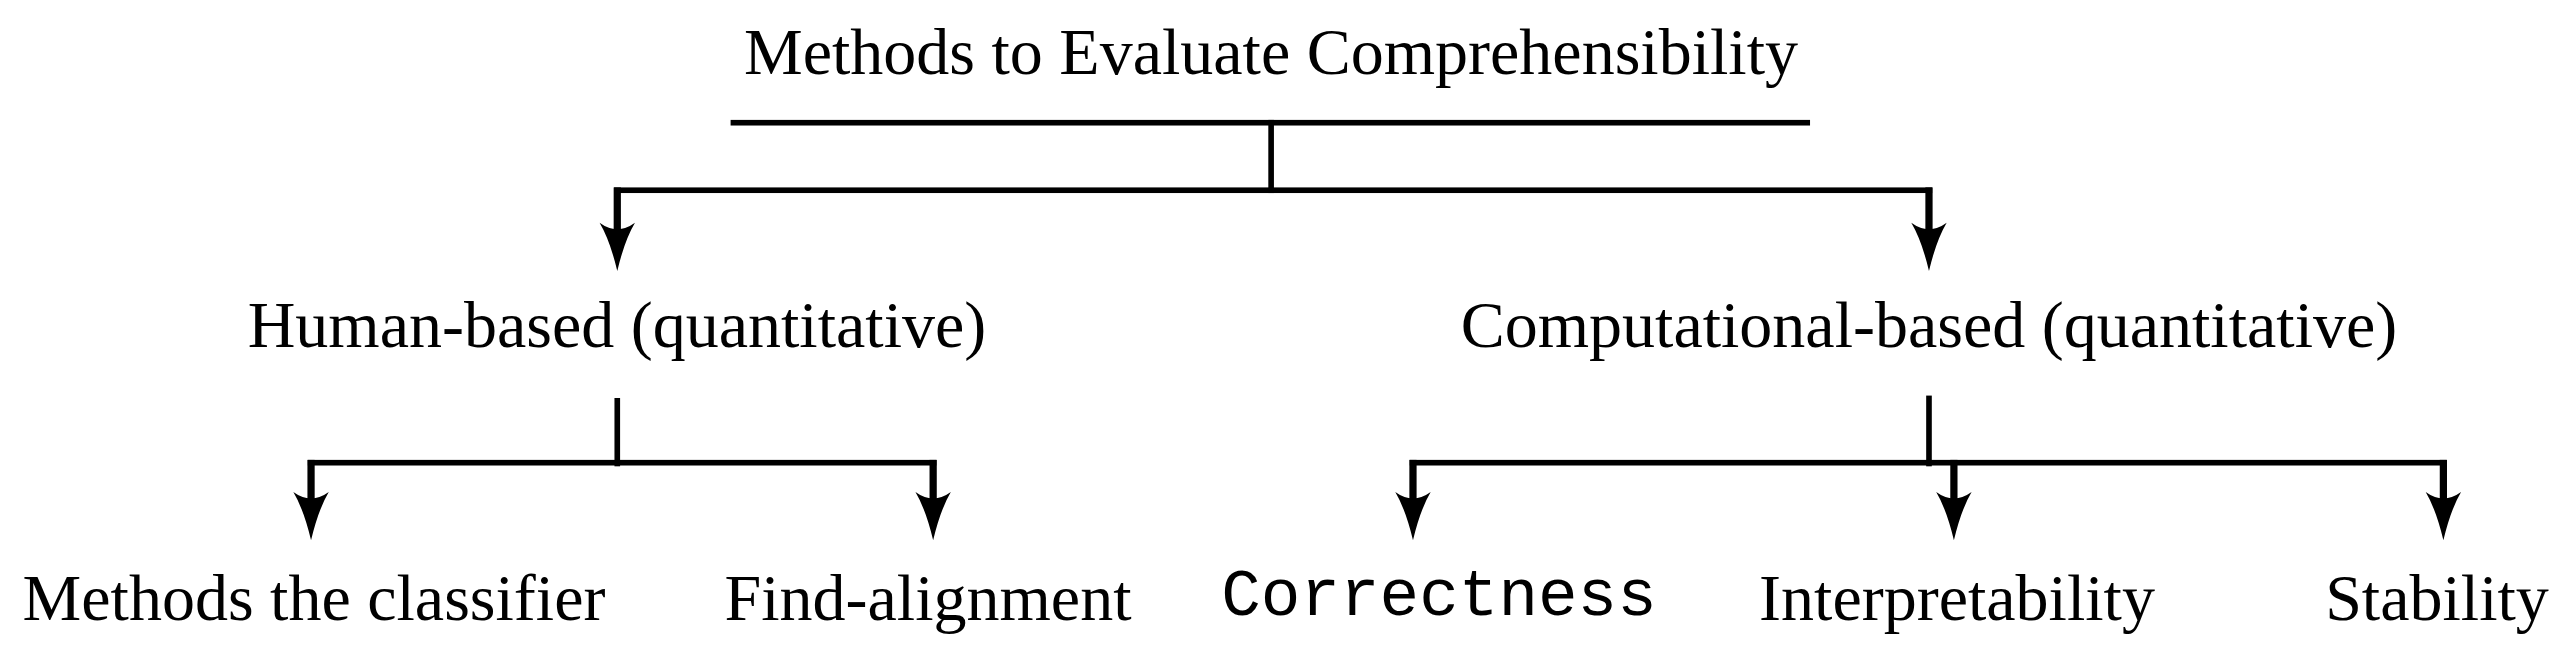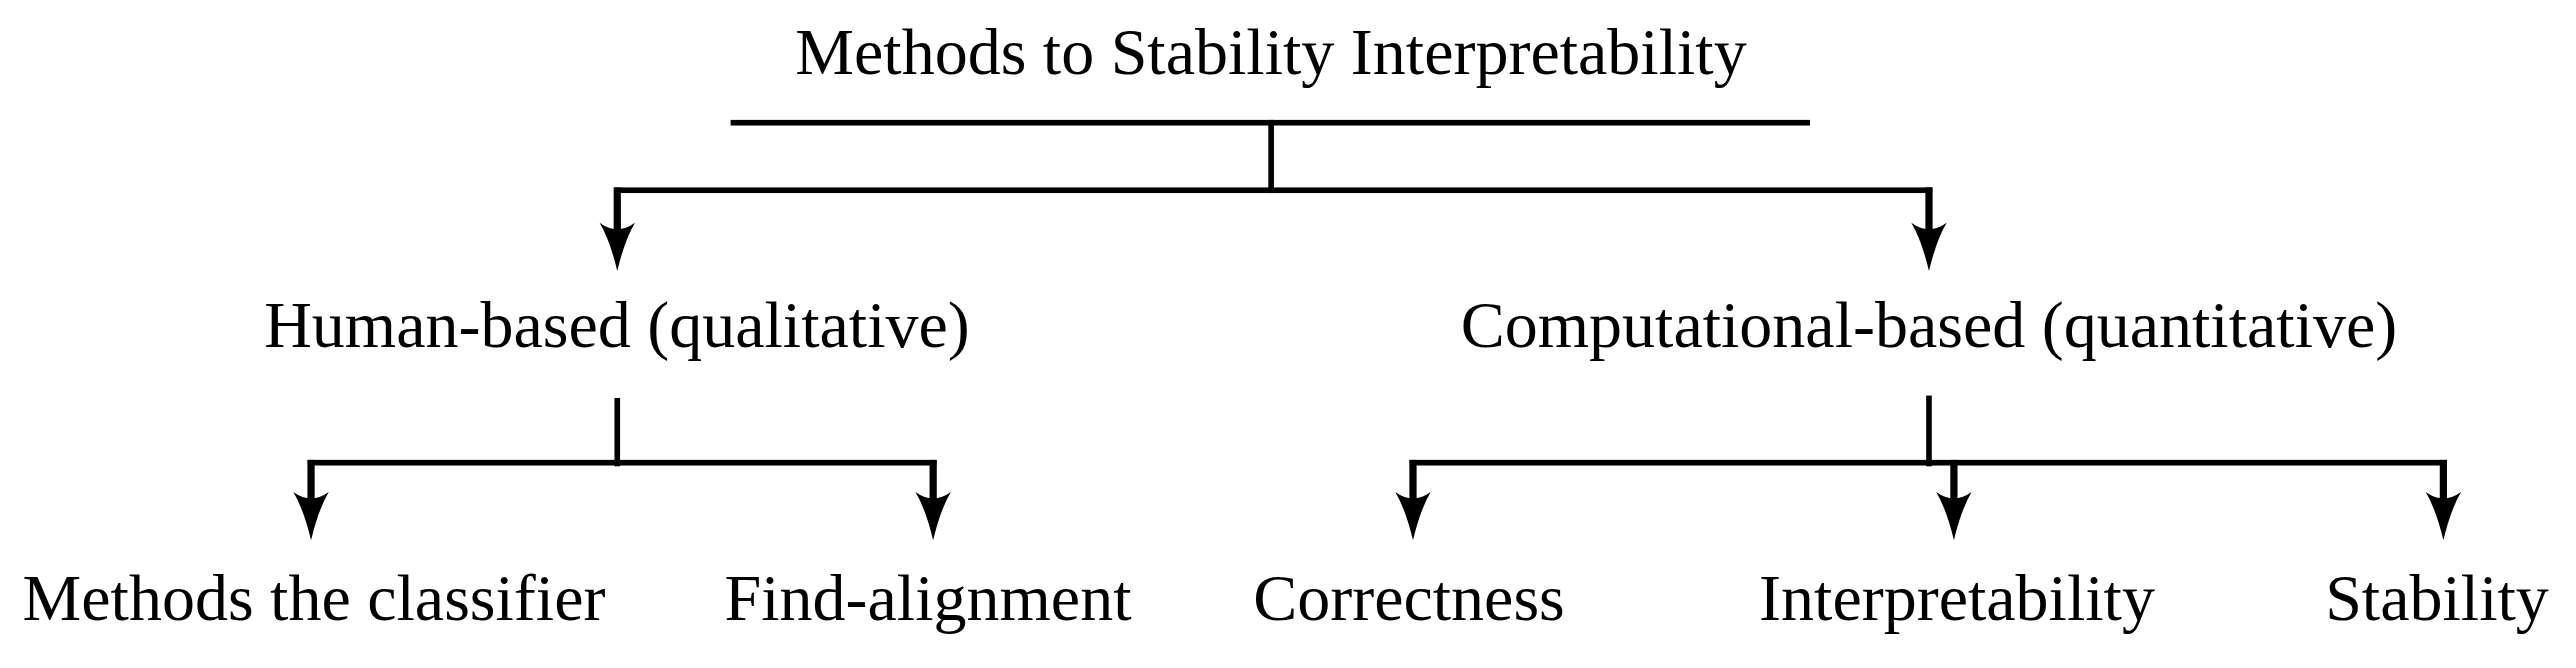--- a/index.html
+++ b/index.html
@@ -70,30 +70,30 @@
     <rect x="1753.5" y="572" width="9" height="75"></rect>
     <path transform="translate(1758,672)" d="M0,0 Q-9,-38 -22,-60 Q0,-44 22,-60 Q9,-38 0,0 Z"></path>
 
     <rect x="2426.5" y="572" width="9" height="75"></rect>
     <path transform="translate(2431,672)" d="M0,0 Q-9,-38 -22,-60 Q0,-44 22,-60 Q9,-38 0,0 Z"></path>
 
     <rect x="3035.5" y="572" width="9" height="75"></rect>
     <path transform="translate(3040,672)" d="M0,0 Q-9,-38 -22,-60 Q0,-44 22,-60 Q9,-38 0,0 Z"></path>
   </svg>
 
-  <div class="node" style="left:1271px; top:19.3px;">Methods to Stability Interpretability</div>
+  <div class="node" style="left:1271px; top:19.3px;">Methods to Evaluate Comprehensibility</div>
 
-  <div class="node" style="left:617px; top:292px;">Human-based (qualitative)</div>
+  <div class="node" style="left:617px; top:292px;">Human-based (quantitative)</div>
 
   <div class="node" style="left:1929px; top:292px;">Computational-based (quantitative)</div>
 
   <div class="node" style="left:314px; top:565px;">Methods the classifier</div>
 
   <div class="node" style="left:928px; top:565px;">Find-alignment</div>
 
-  <div class="node" style="left:1409px; top:565px;">Correctness</div>
+  <div class="node" style="left:1439px; top:565px;font-family:Liberation Mono, monospace;">Correctness</div>
 
   <div class="node" style="left:1957px; top:565px;">Interpretability</div>
 
   <div class="node" style="left:2437px; top:565px;text-align:right;">Stability</div>
 
 </div>
 
 
 </body></html>

